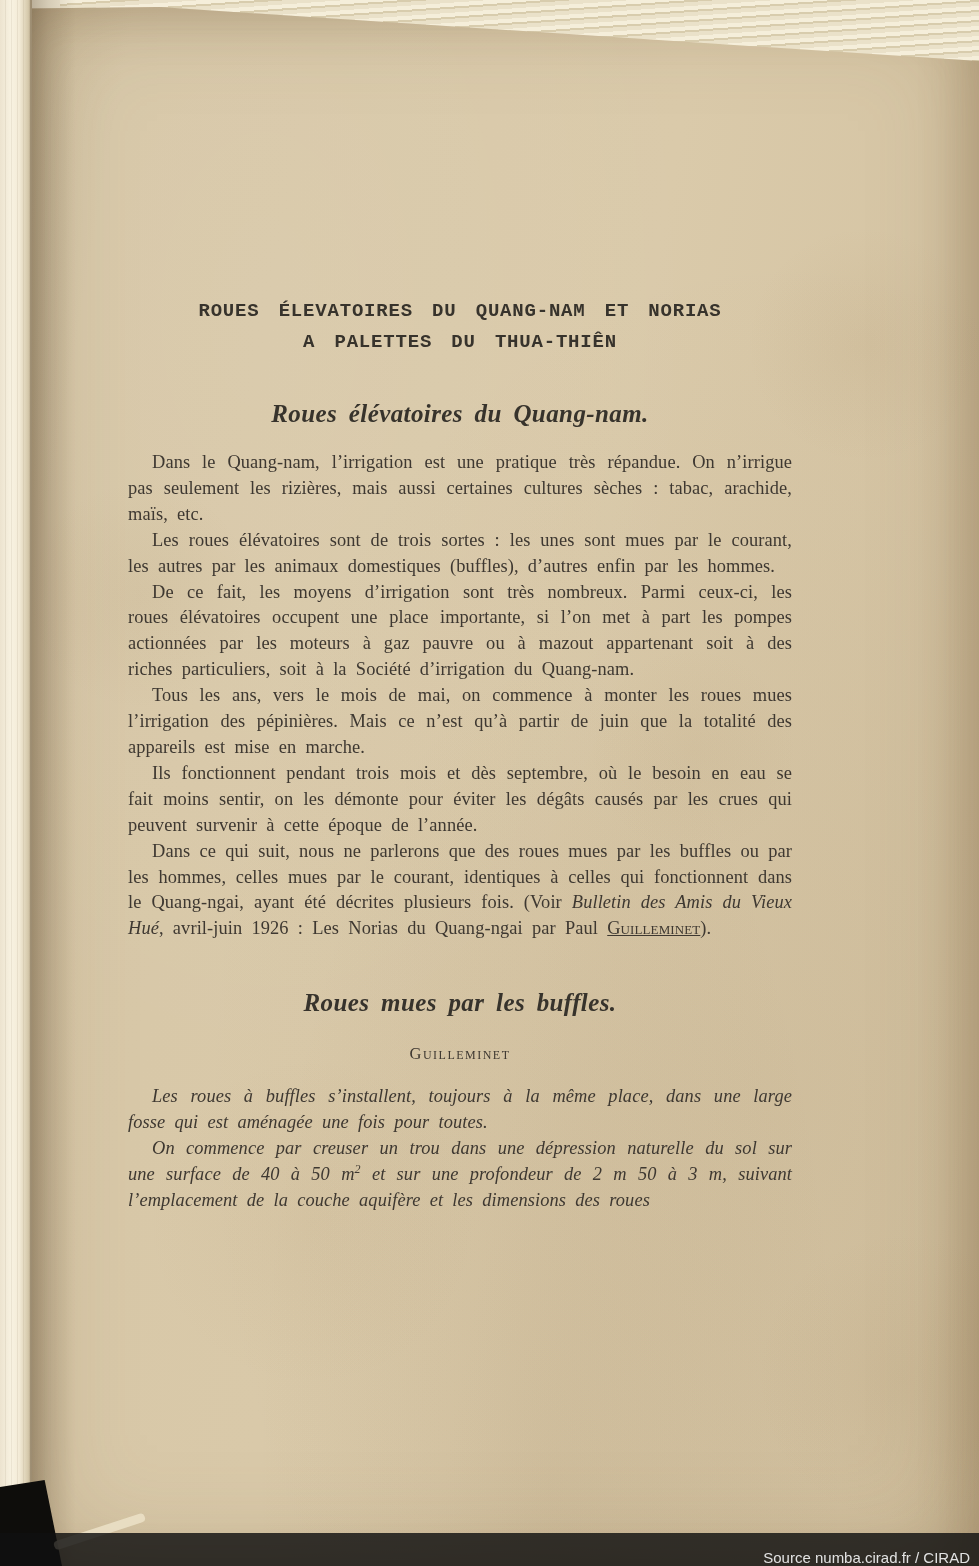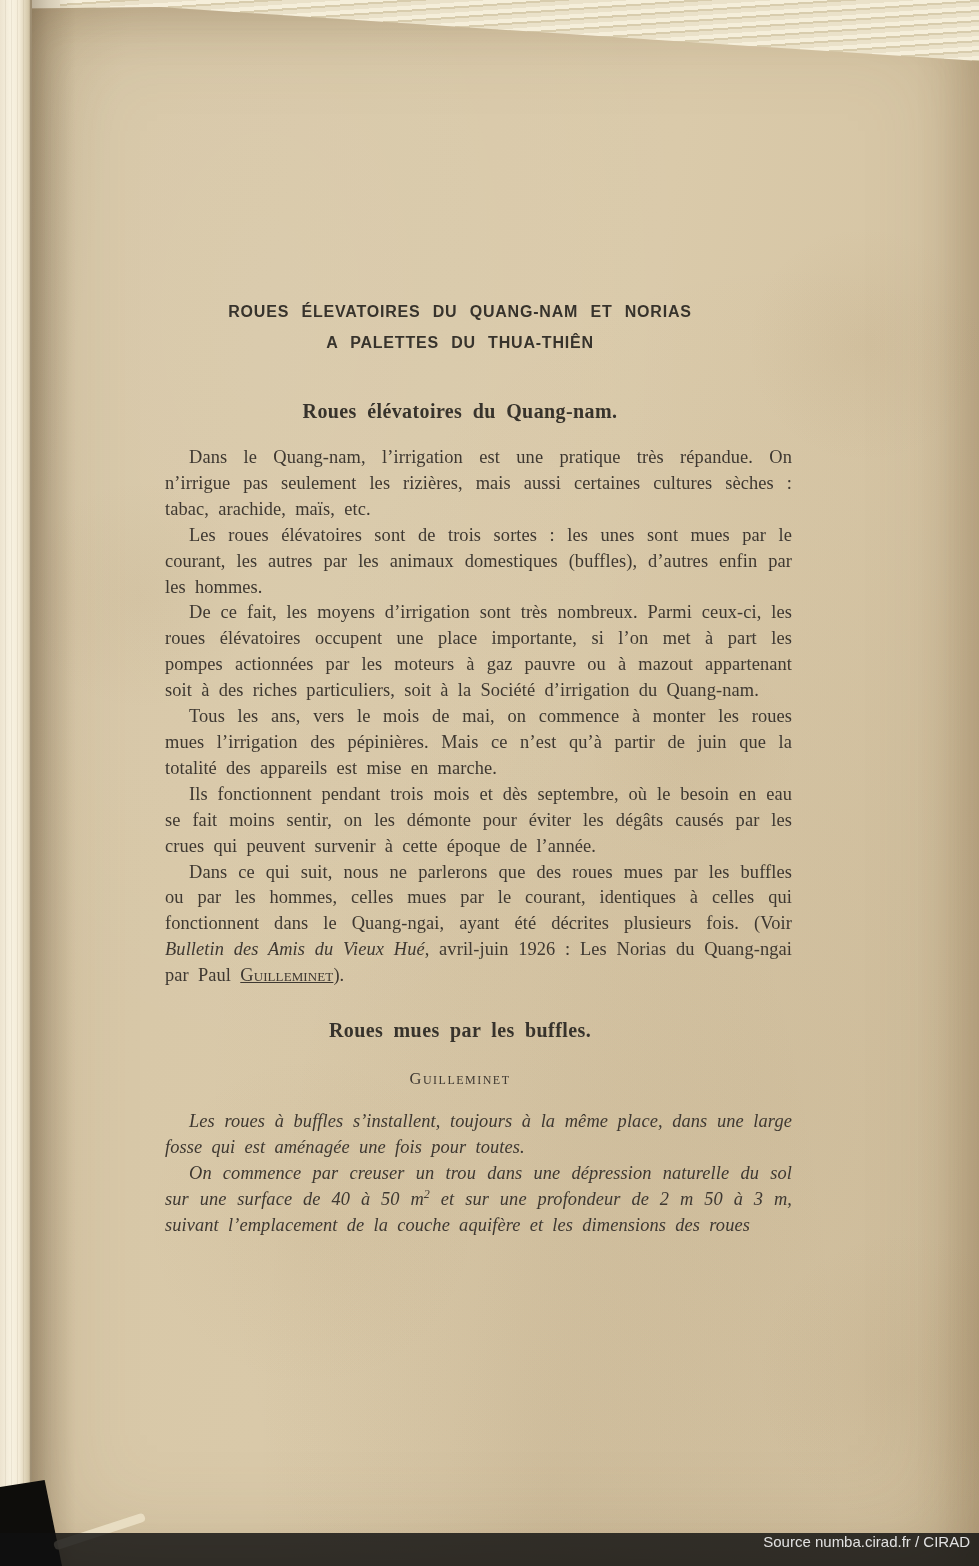--- a/index.html
+++ b/index.html
@@ -110,51 +110,52 @@
   .text-block {
     position: absolute;
     left: 102px;
     top: 296px;
     width: 664px;
     color: #3e3831;
     z-index: 3;
   }
 
   .doc-title {
-    font-family: Liberation Sans, sans-serif;
+    font-family: Liberation Mono, monospace;
     font-weight: bold;
-    font-size: 16px;
+    font-size: 19px;
     line-height: 31px;
     letter-spacing: 0.8px;
     word-spacing: 7px;
     text-align: center;
     color: #37332c;
   }
 
   .sec-heading {
     font-weight: bold;
-    font-size: 20px;
+    font-size: 25px;
     letter-spacing: 0.4px;
     word-spacing: 5px;
     text-align: center;
     color: #37332c;
+    font-style: italic;
   }
   .sec-heading.first { margin-top: 42px; }
-  .sec-heading.second { margin-top: 30px; }
+  .sec-heading.second { margin-top: 47px; }
 
   .sub-heading {
     margin-top: 27px;
     text-align: center;
     font-size: 16.5px;
     font-variant: small-caps;
     letter-spacing: 1.5px;
     color: #3e3831;
   }
 
-  .body-copy { margin-top: 22px; margin-left: 37px; }
+  .body-copy { margin-top: 22px; }
   .body-copy.after-sub { margin-top: 20px; font-style: italic; }
 
   .body-copy p {
     margin: 0;
     font-size: 18.4px;
     line-height: 25.9px;
     text-align: justify;
     text-indent: 24px;
     word-spacing: 4.5px;
     letter-spacing: 0.1px;
@@ -165,21 +166,21 @@
   sup.msup { font-size: 12px; vertical-align: super; line-height: 0; }
 
   
   .source-bar {
     position: absolute;
     left: 0; right: 0; bottom: 0;
     height: 33px;
     z-index: 10;
     background: rgba(16,16,16,0.82);
     display: flex;
-    align-items: flex-start;
+    align-items: flex-end;
     justify-content: flex-end;
     padding-right: 9px;
     box-sizing: border-box;
     font-family: "Liberation Sans", sans-serif;
     font-size: 15px;
     color: #e2e2e2;
   }
 </style>
 </head>
 <body>

